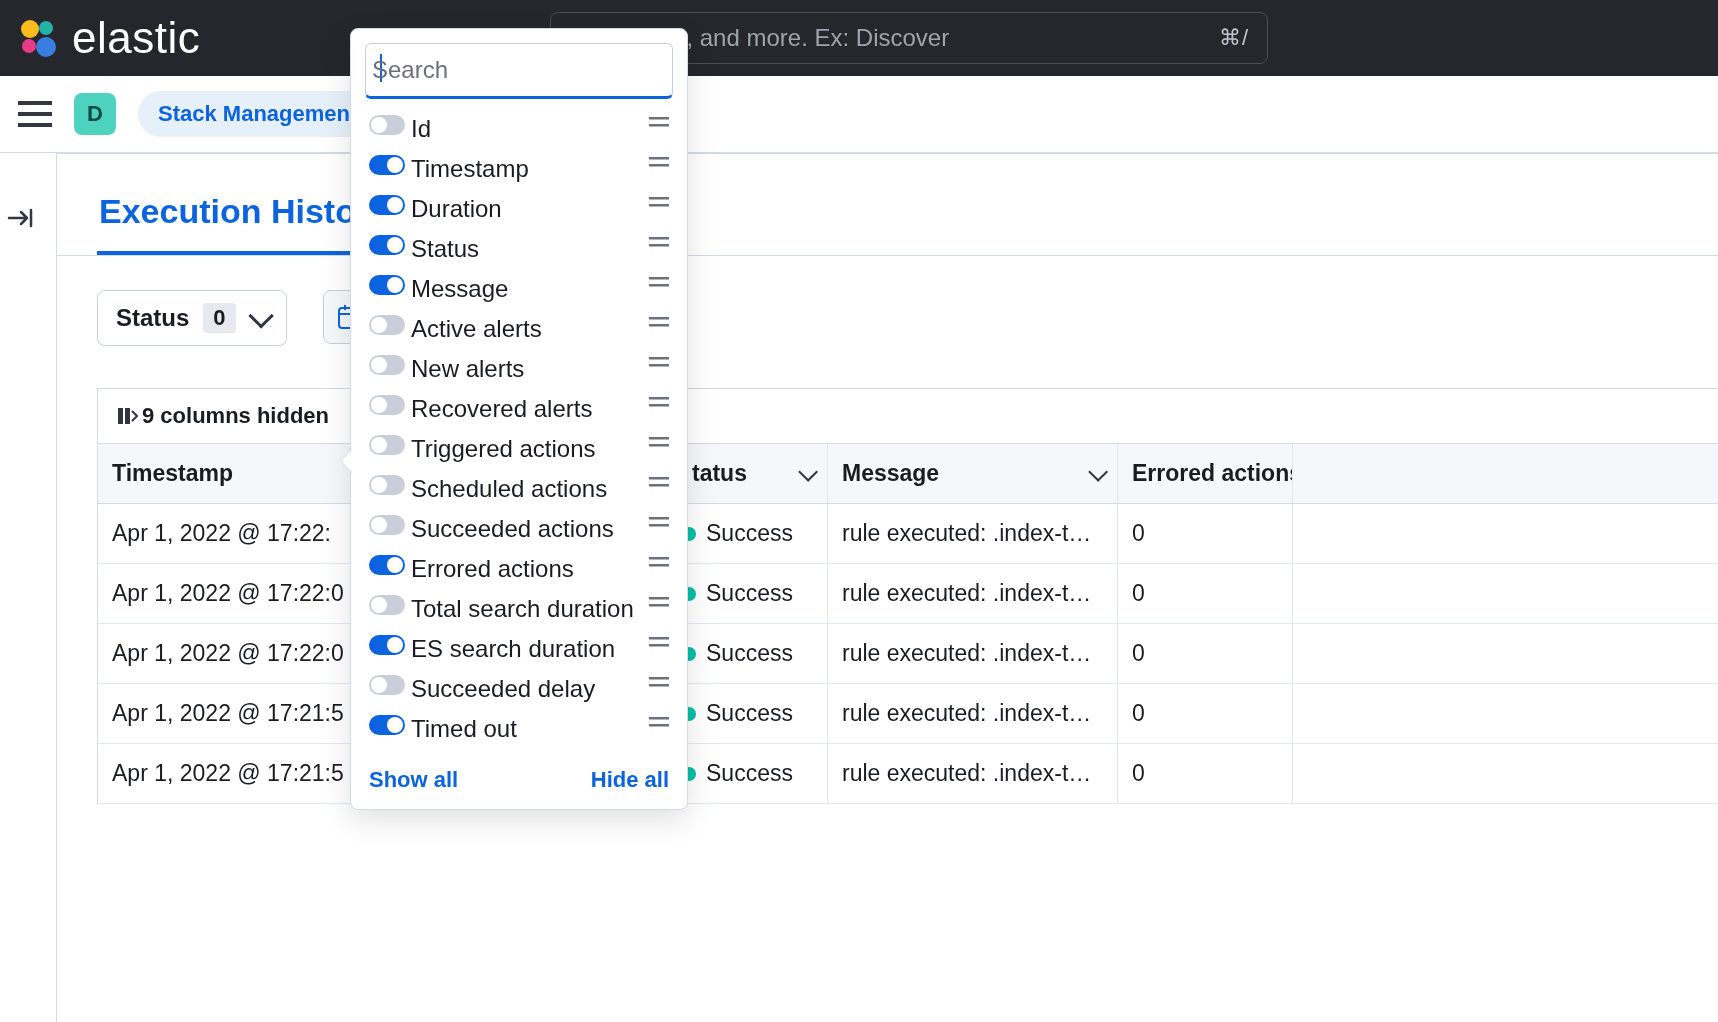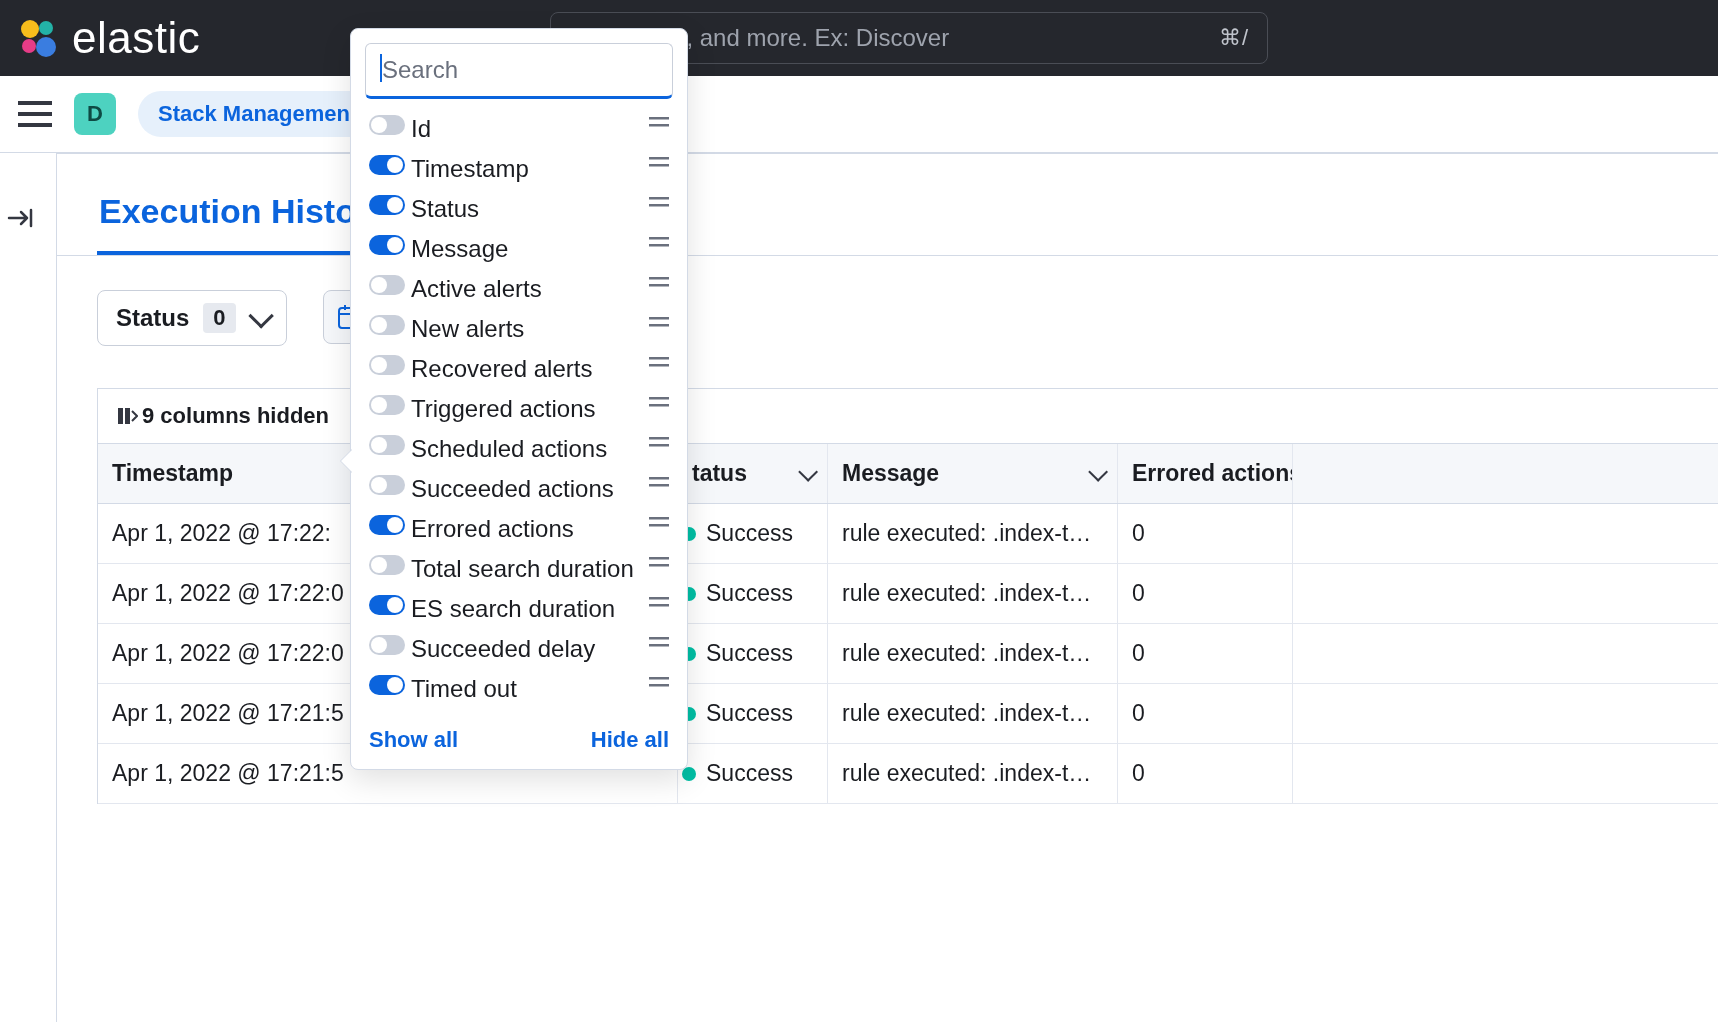--- a/index.html
+++ b/index.html
@@ -231,21 +231,21 @@
     border-bottom:12px solid transparent;
     border-right:12px solid #fff;
     filter: drop-shadow(-1px 0 0 #d3dae6);
   }
   .popover-search {
     margin: 0 14px 10px 14px;
   }
   .popover-search input {
     width: 100%;
     font-size: 24px;
-    padding: 12px 16px;
+    padding: 12px 6px;
     border: 1px solid #c9cfda;
     border-bottom: 3px solid #0b64dd;
     border-radius: 6px;
     outline: none;
     background:
       linear-gradient(#0b64dd,#0b64dd) 14px 10px / 2px 28px no-repeat;
     background-color:#fff;
   }
   .popover-search input::placeholder { color:#6a707d; }
   .col-row {
@@ -419,20 +419,25 @@
         <span class="col-label">Id</span>
         <span class="drag-handle"></span>
       </div>
       <div class="col-row">
         <span class="toggle on"></span>
         <span class="col-label">Timestamp</span>
         <span class="drag-handle"></span>
       </div>
       <div class="col-row">
         <span class="toggle on"></span>
+        <span class="col-label">Duration</span>
+        <span class="drag-handle"></span>
+      </div>
+      <div class="col-row">
+        <span class="toggle on"></span>
         <span class="col-label">Status</span>
         <span class="drag-handle"></span>
       </div>
       <div class="col-row">
         <span class="toggle on"></span>
         <span class="col-label">Message</span>
         <span class="drag-handle"></span>
       </div>
       <div class="col-row">
         <span class="toggle"></span>

